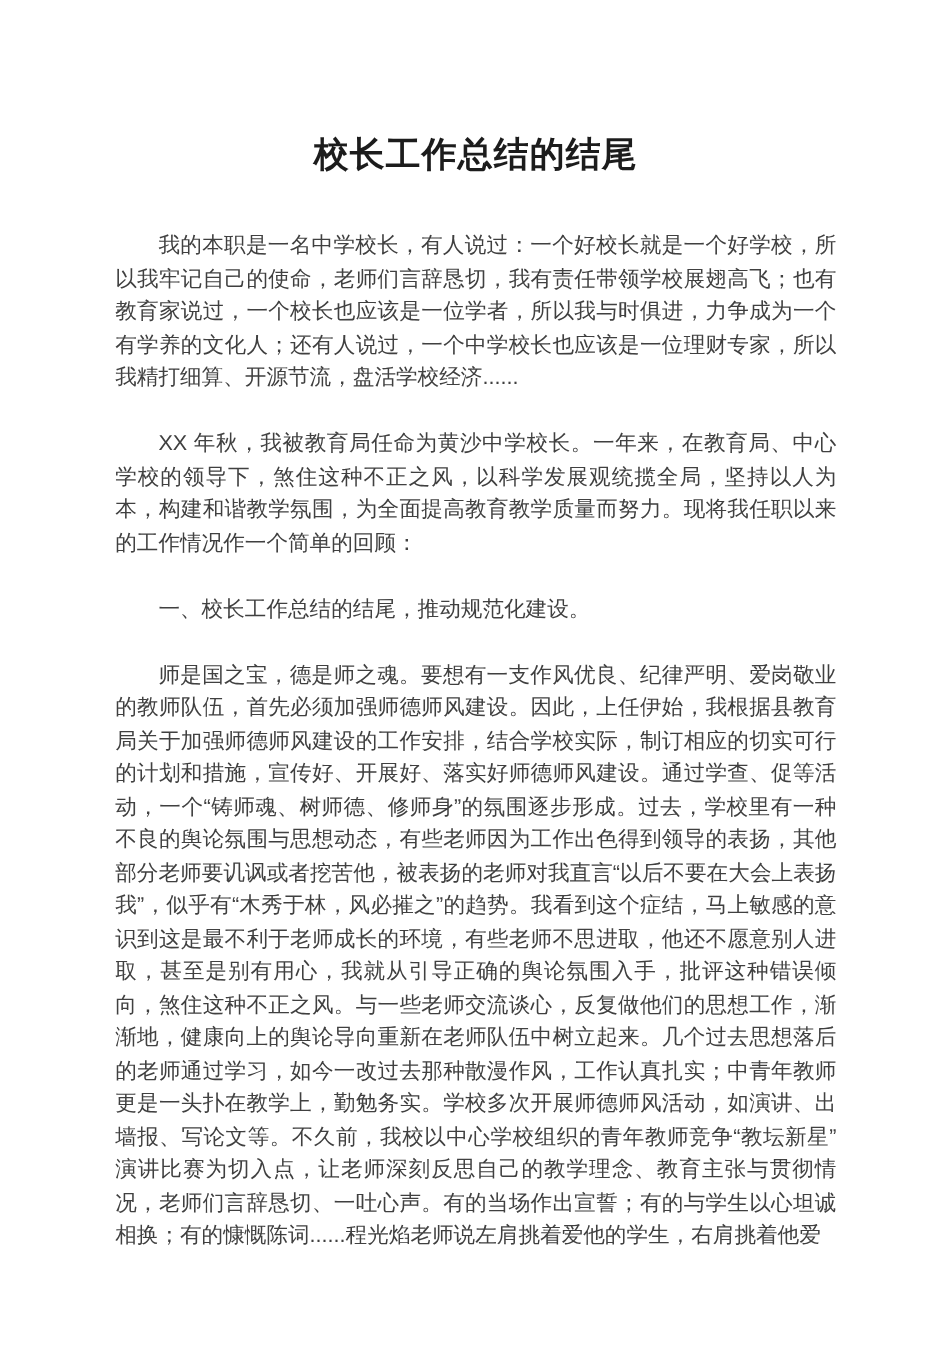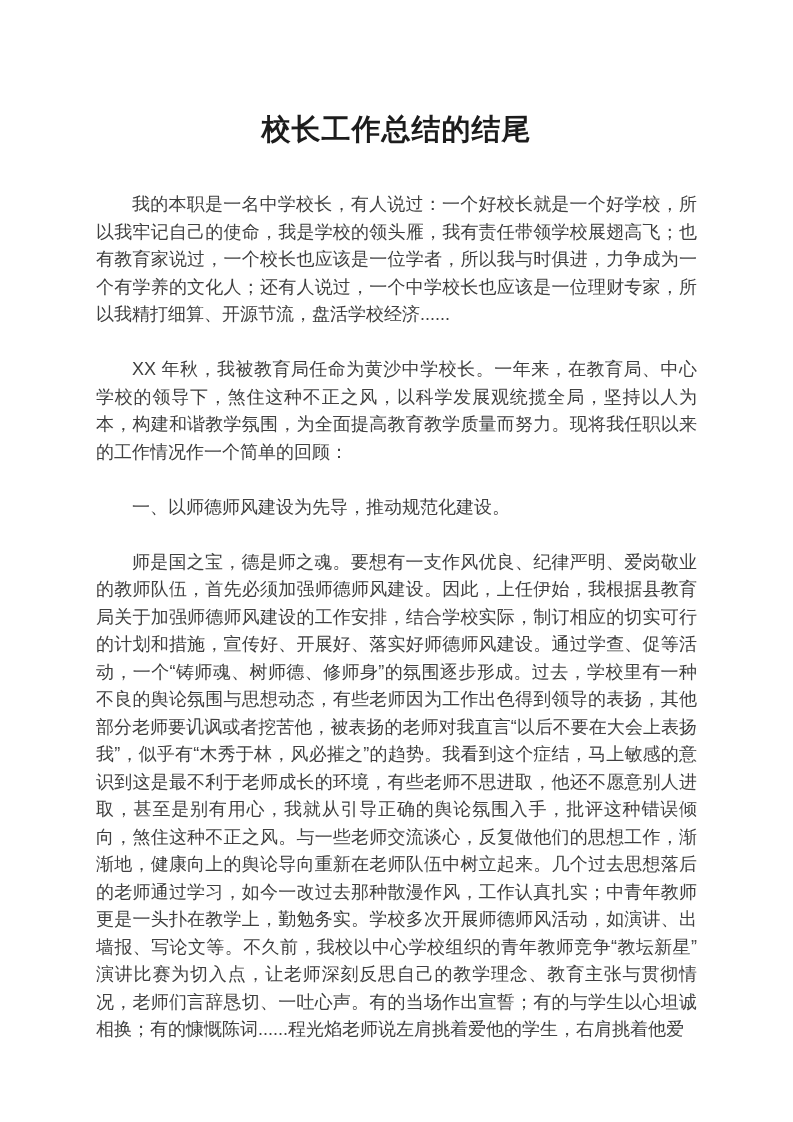--- a/index.html
+++ b/index.html
@@ -40,20 +40,20 @@
     
     font-weight: 400;
   }
 </style>
 </head>
 <body>
 
 <div class="page">
   <h1 class="doc-title">校长工作总结的结尾</h1>
 
-  <p class="para">我的本职是一名中学校长，有人说过：一个好校长就是一个好学校，所以我牢记自己的使命，我是学校的领头雁，我有责任带领学校展翅高飞；也有教育家说过，一个校长也应该是一位学者，所以我与时俱进，力争成为一个有学养的文化人；还有人说过，一个中学校长也应该是一位理财专家，所以我精打细算、开源节流，盘活学校经济......</p>
+  <p class="para">我的本职是一名中学校长，有人说过：一个好校长就是一个好学校，所以我牢记自己的使命，老师们言辞恳切，我有责任带领学校展翅高飞；也有教育家说过，一个校长也应该是一位学者，所以我与时俱进，力争成为一个有学养的文化人；还有人说过，一个中学校长也应该是一位理财专家，所以我精打细算、开源节流，盘活学校经济......</p>
 
   <p class="para">XX 年秋，我被教育局任命为黄沙中学校长。一年来，在教育局、中心学校的领导下，煞住这种不正之风，以科学发展观统揽全局，坚持以人为本，构建和谐教学氛围，为全面提高教育教学质量而努力。现将我任职以来的工作情况作一个简单的回顾：</p>
 
-  <p class="para heading">一、以师德师风建设为先导，推动规范化建设。</p>
+  <p class="para heading">一、校长工作总结的结尾，推动规范化建设。</p>
 
   <p class="para">师是国之宝，德是师之魂。要想有一支作风优良、纪律严明、爱岗敬业的教师队伍，首先必须加强师德师风建设。因此，上任伊始，我根据县教育局关于加强师德师风建设的工作安排，结合学校实际，制订相应的切实可行的计划和措施，宣传好、开展好、落实好师德师风建设。通过学查、促等活动，一个“铸师魂、树师德、修师身”的氛围逐步形成。过去，学校里有一种不良的舆论氛围与思想动态，有些老师因为工作出色得到领导的表扬，其他部分老师要讥讽或者挖苦他，被表扬的老师对我直言“以后不要在大会上表扬我”，似乎有“木秀于林，风必摧之”的趋势。我看到这个症结，马上敏感的意识到这是最不利于老师成长的环境，有些老师不思进取，他还不愿意别人进取，甚至是别有用心，我就从引导正确的舆论氛围入手，批评这种错误倾向，煞住这种不正之风。与一些老师交流谈心，反复做他们的思想工作，渐渐地，健康向上的舆论导向重新在老师队伍中树立起来。几个过去思想落后的老师通过学习，如今一改过去那种散漫作风，工作认真扎实；中青年教师更是一头扑在教学上，勤勉务实。学校多次开展师德师风活动，如演讲、出墙报、写论文等。不久前，我校以中心学校组织的青年教师竞争“教坛新星”演讲比赛为切入点，让老师深刻反思自己的教学理念、教育主张与贯彻情况，老师们言辞恳切、一吐心声。有的当场作出宣誓；有的与学生以心坦诚相换；有的慷慨陈词......程光焰老师说左肩挑着爱他的学生，右肩挑着他爱</p>
 </div>
 
 </body></html>

